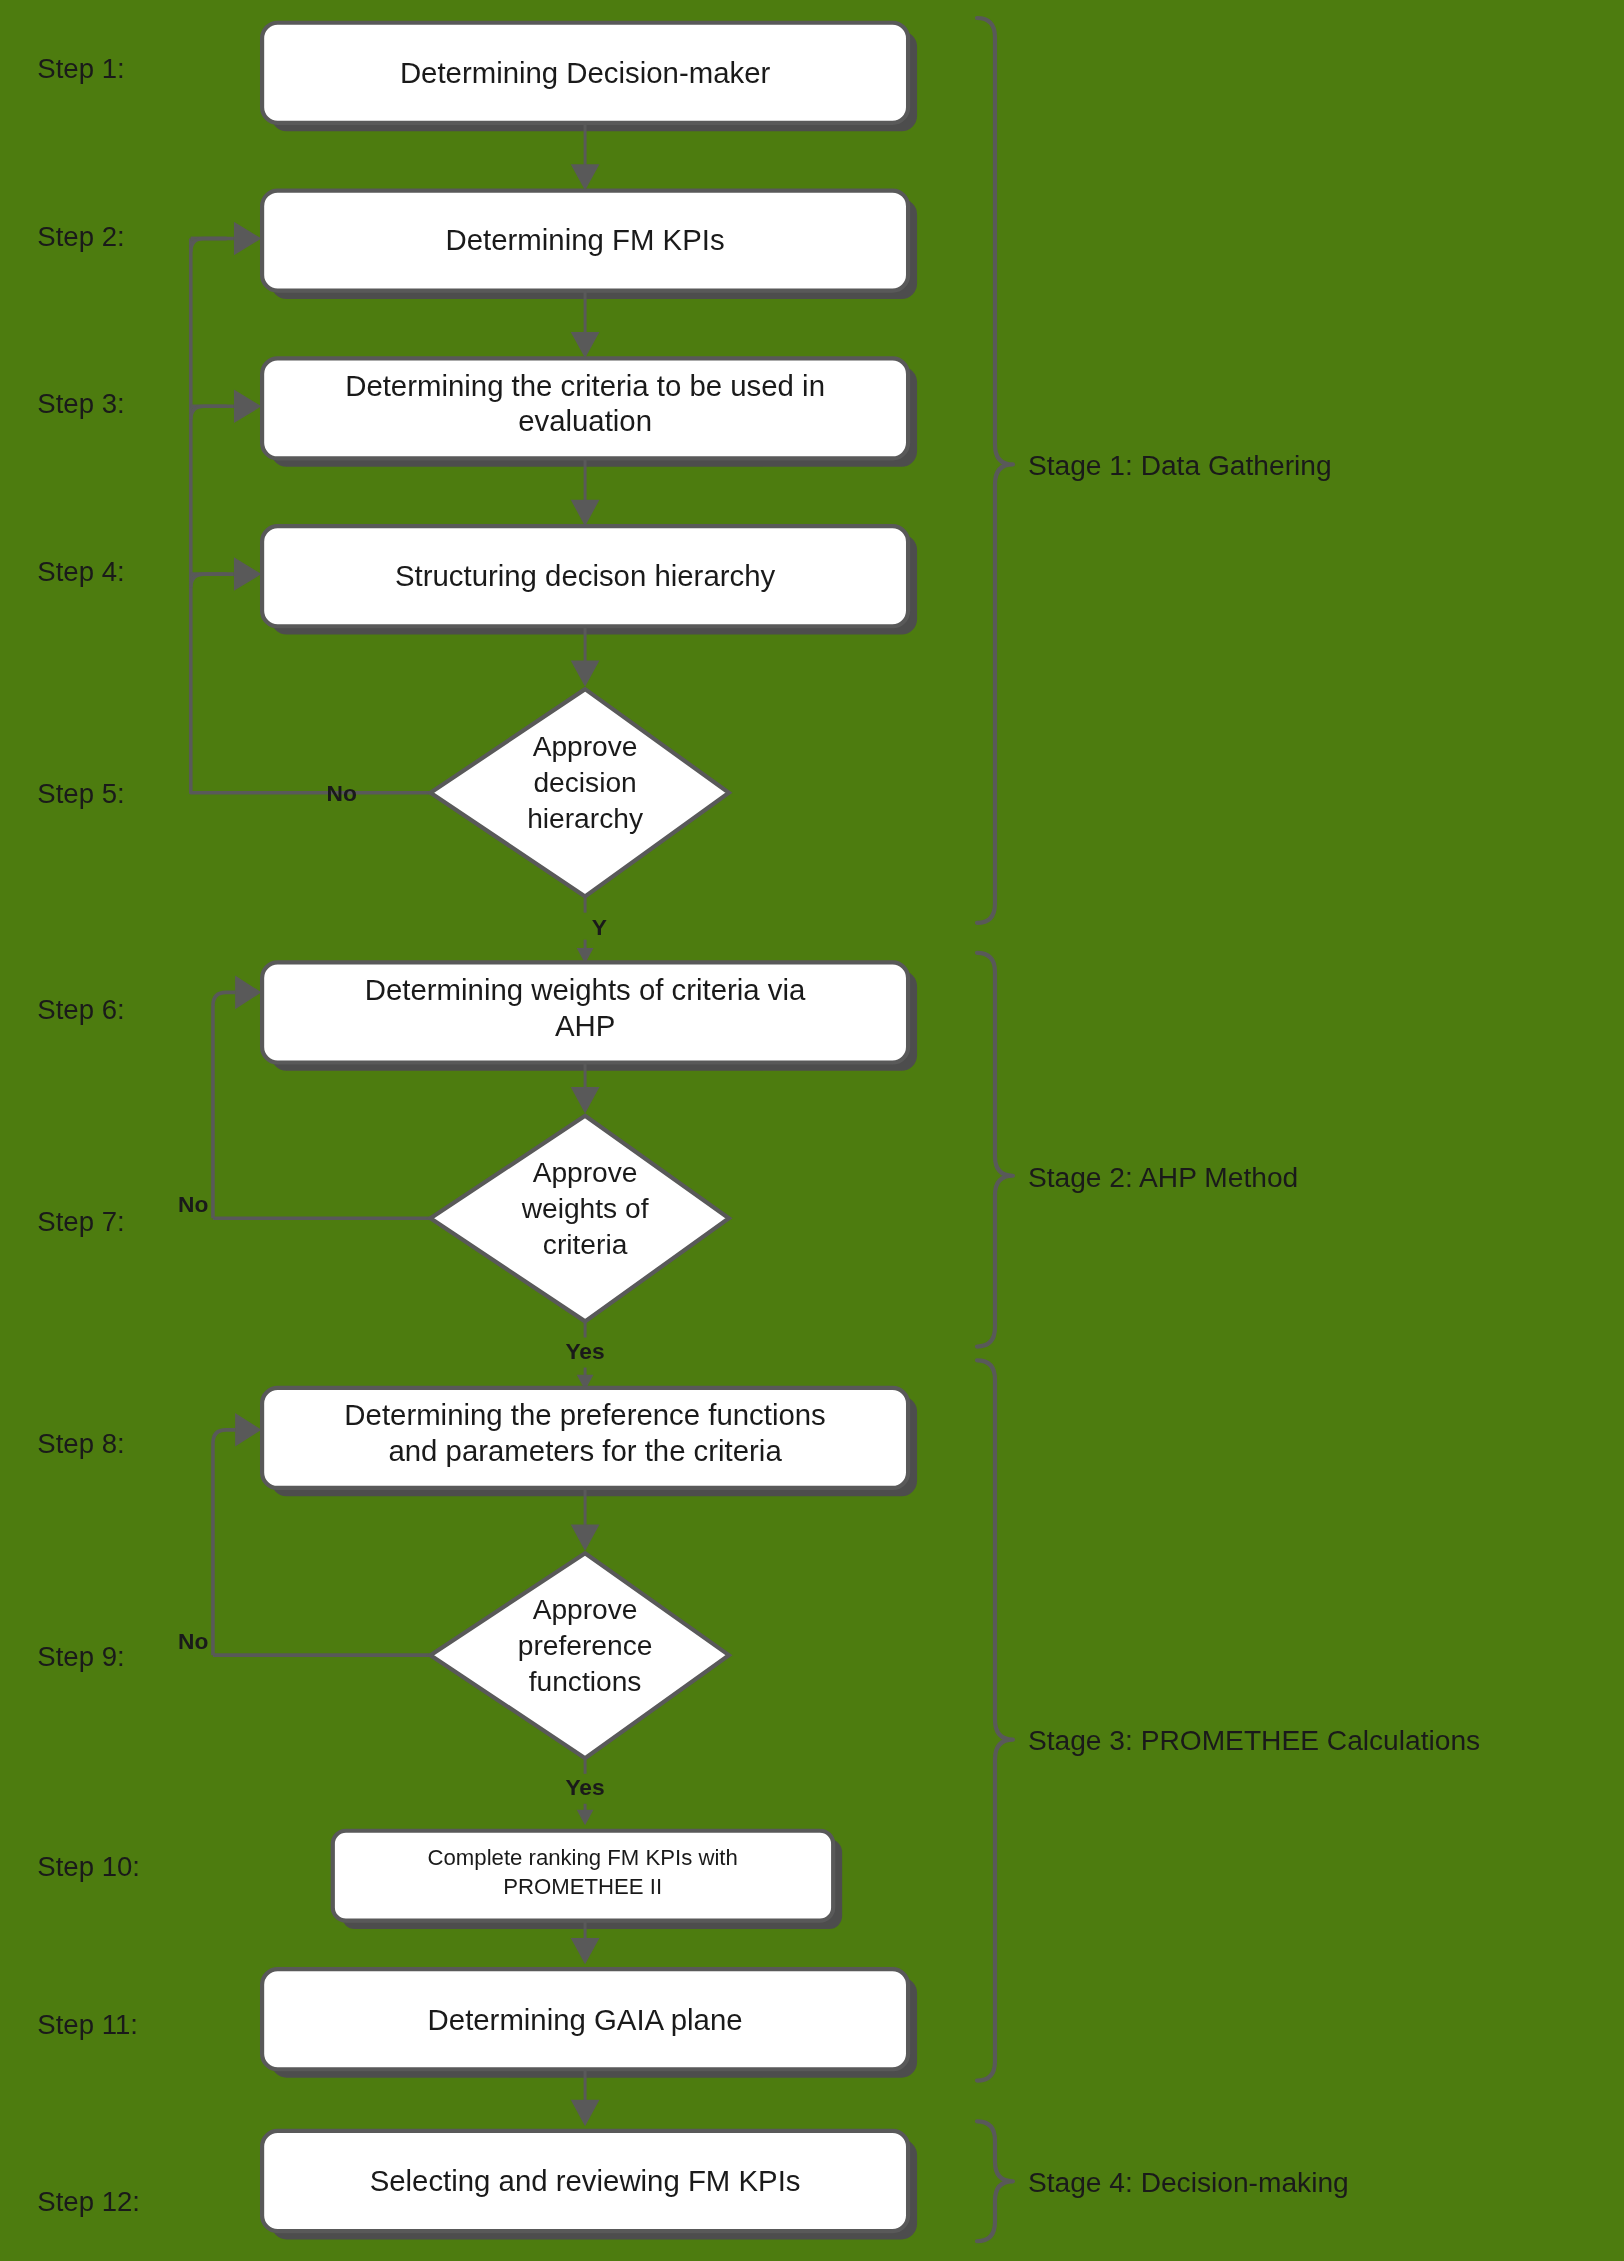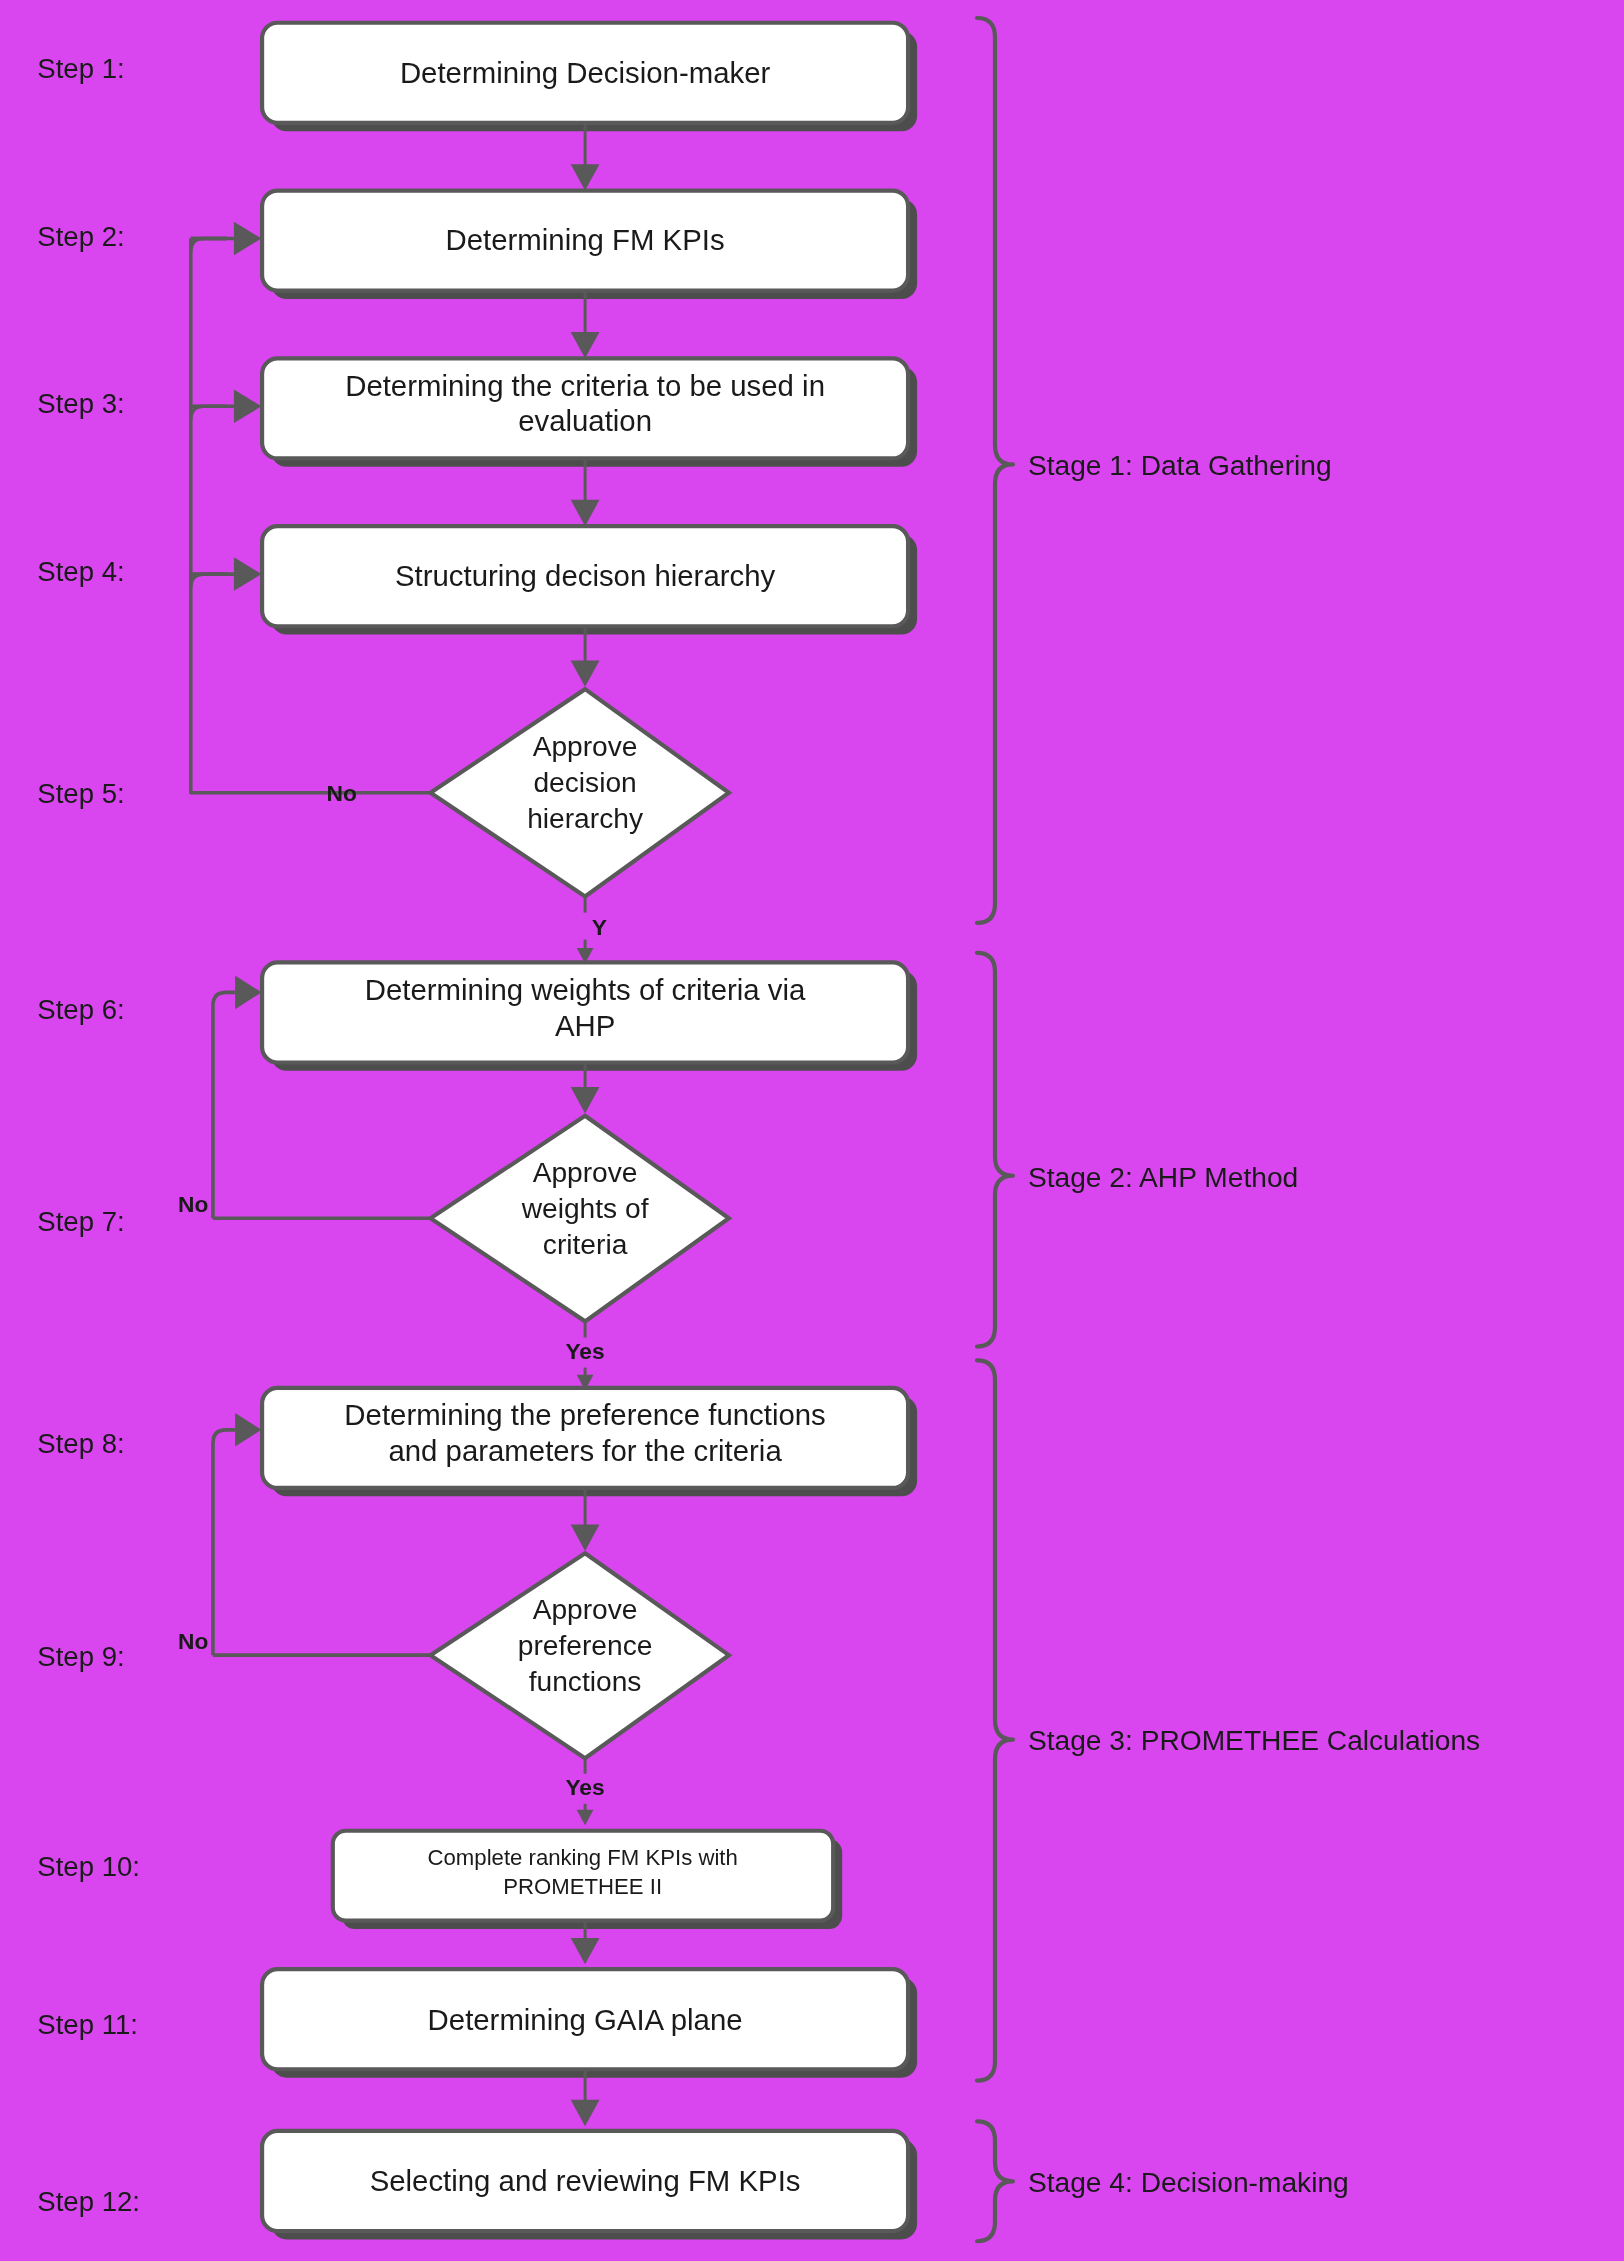--- a/index.html
+++ b/index.html
@@ -7,21 +7,21 @@
     padding: 0;
     background: #ffffff;
   }
   body {
     font-family: "Liberation Sans", sans-serif;
   }
   #flow-root {
     position: relative;
     width: 1625px;
     height: 2261px;
-    background: #d946ef;
+    background: #4d7c0f;
     overflow: hidden;
     text-align: center;
   }
   svg#flow-svg {
     display: block;
     width: 1625px;
     height: 2261px;
   }
   .shape-stroke {
     fill: #ffffff;

